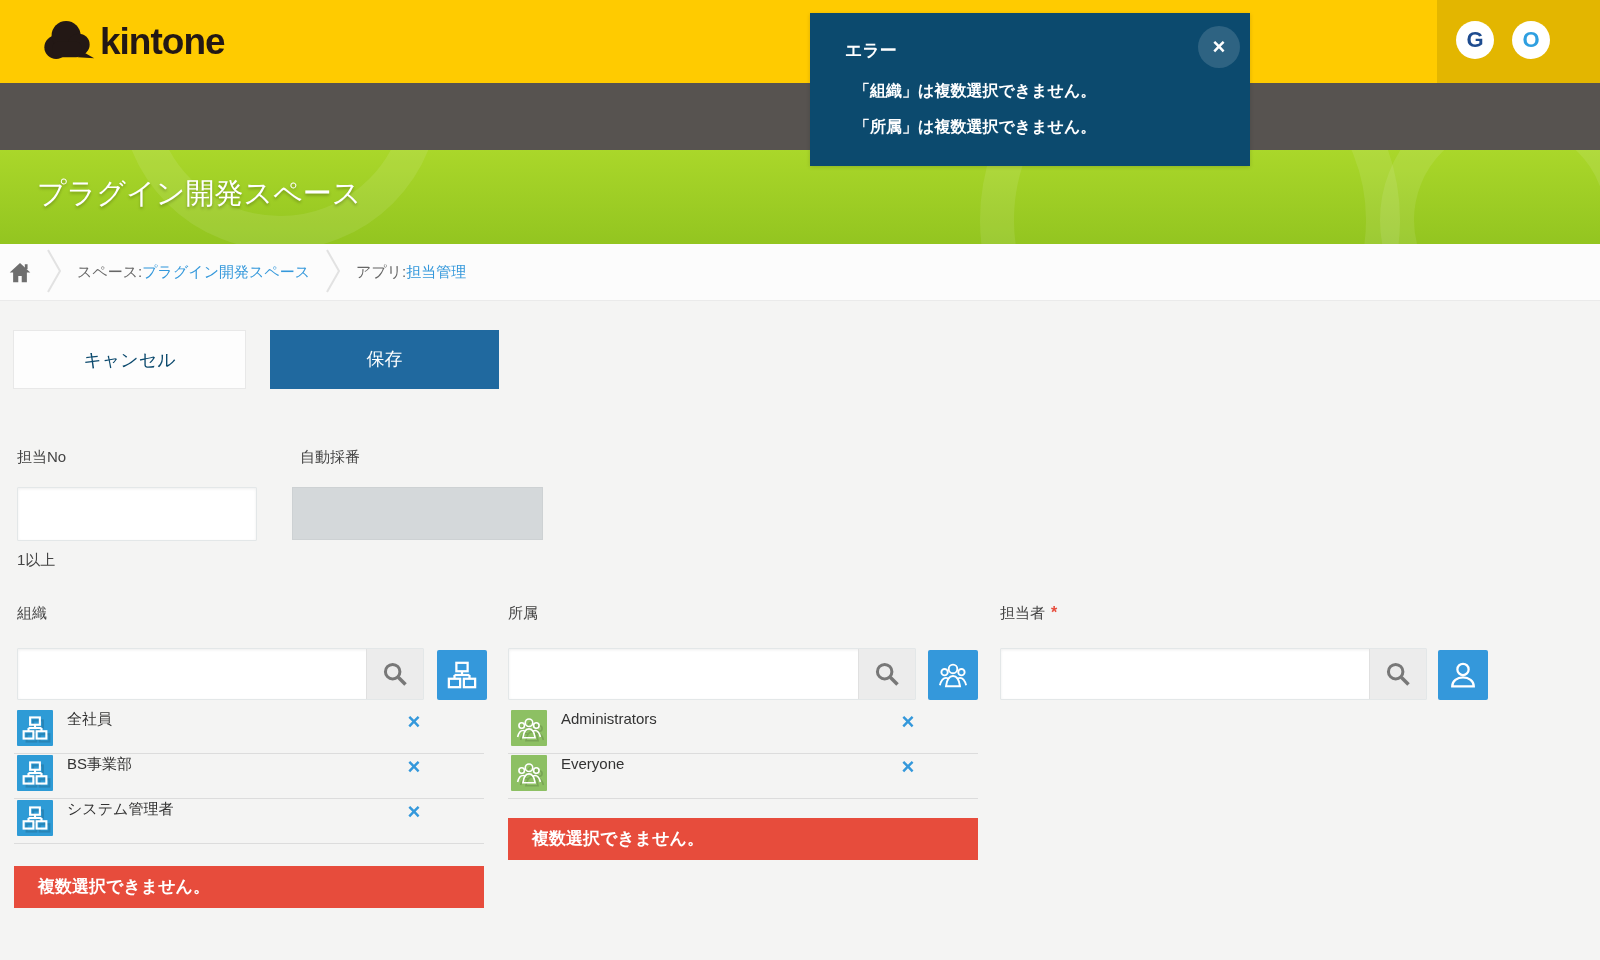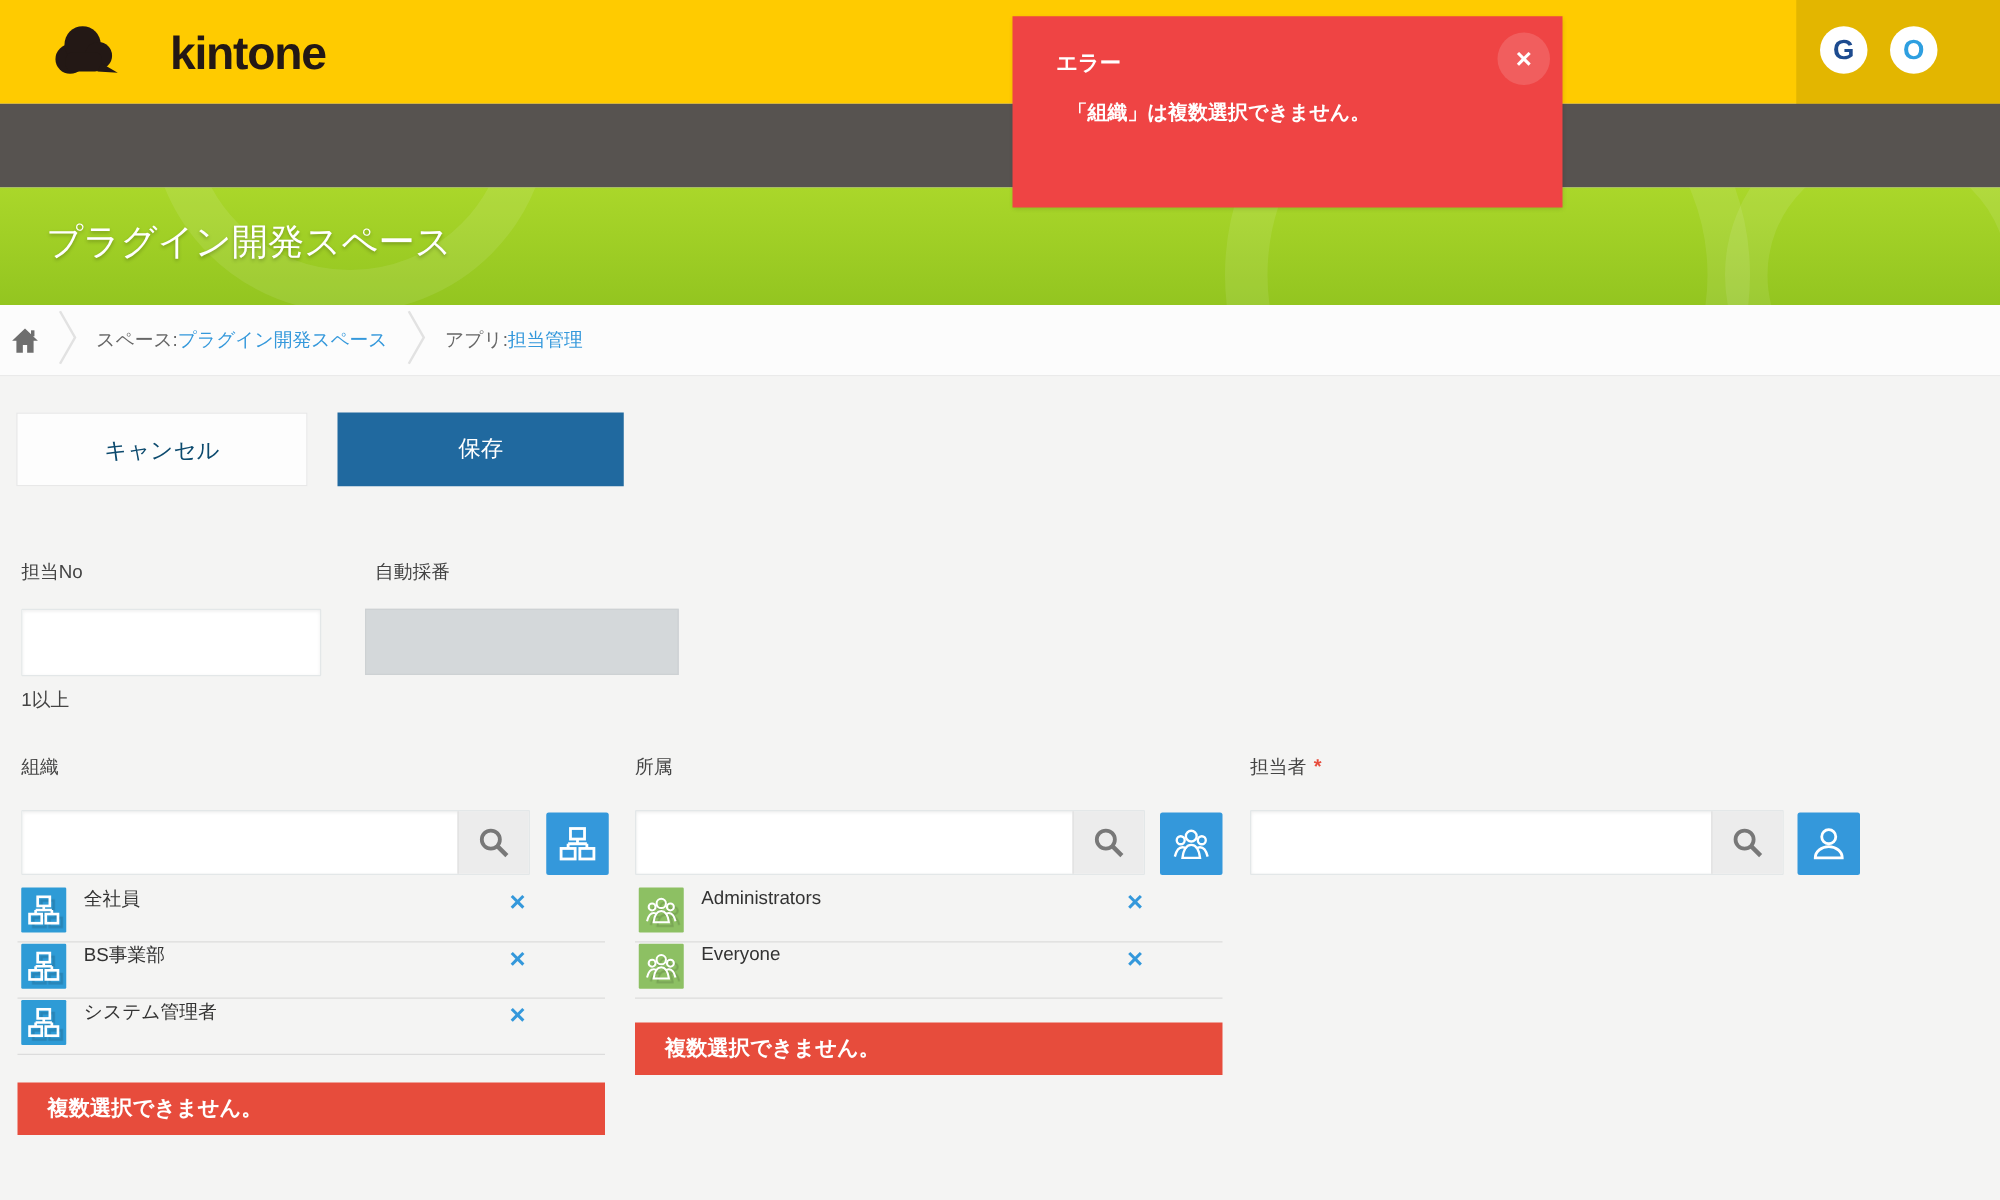--- a/index.html
+++ b/index.html
@@ -3,40 +3,40 @@
 <meta charset="utf-8">
 <style>
   * { margin:0; padding:0; box-sizing:border-box; }
   html,body { width:1600px; height:960px; }
   body { font-family:"Liberation Sans","DejaVu Sans",sans-serif; background:#F4F4F3; color:#444; }
   #app { position:relative; width:1600px; height:960px; overflow:hidden; background:#F4F4F3; }
 
   
   .header { position:absolute; left:0; top:0; width:1600px; height:83px; background:#FFCB00; }
   .header-right-seg { position:absolute; right:0; top:0; width:163px; height:83px; background:#E3B600; }
-  .logo { position:absolute; left:38px; top:14px; display:flex; align-items:center; cursor:pointer;gap:36px; }
+  .logo { position:absolute; left:38px; top:14px; display:flex; align-items:center; cursor:pointer; }
   .logo svg { margin-right:4px; }
   .logo-text { font-size:37px; font-weight:800; color:#231815; letter-spacing:-1px; line-height:56px; }
   .badge { position:absolute; top:21px; width:38px; height:38px; border-radius:50%; background:#FFF;
            display:flex; align-items:center; justify-content:center; font-size:22px; font-weight:bold; cursor:pointer; }
   .badge-g { left:1456px; color:#1D4B8F; }
   .badge-o { left:1512px; color:#2E9FE0; }
 
   
   .nav { position:absolute; left:0; top:83px; width:1600px; height:67px; background:#575350; }
   .hamburger { position:absolute; left:8px; top:100px; width:38px; cursor:pointer; }
   .hamburger .bar { width:38px; height:5px; background:#8D8A87; border-radius:2px; margin-bottom:10px; }
   .nav-icon { position:absolute; top:0; cursor:pointer; }
   .nav-home { left:75px; top:99px; }
   .nav-bell { left:146px; top:98px; }
   .nav-star { left:210px; top:88px; font-size:46px; color:#8D8A87; line-height:46px; }
   .nav-gear { left:1506px; top:98px; }
 
   
-  .toast { position:absolute; left:810px; top:13px; width:440px; height:153px; background:#ef4444;
+  .toast { position:absolute; left:810px; top:13px; width:440px; height:153px; background:#0c4a6e;
            color:#FFF; z-index:10; box-shadow:0 1px 4px rgba(0,0,0,0.15); }
   .toast-title { position:absolute; left:35px; top:26px; font-size:17px; font-weight:bold; }
   .toast-msgs { position:absolute; left:44px; top:60px; font-size:16px; font-weight:bold; line-height:36px; }
   .toast-close { position:absolute; right:10px; top:13px; width:42px; height:42px; border-radius:50%;
                  background:rgba(255,255,255,0.14); display:flex; align-items:center; justify-content:center;
                  font-size:22px; font-weight:bold; color:#FFF; cursor:pointer; }
 
   
   .banner { position:absolute; left:0; top:150px; width:1600px; height:94px; overflow:hidden;
             background:linear-gradient(180deg,#AAD72A 0%,#93C520 100%); }
@@ -176,20 +176,21 @@
         </svg>
     </span>
     <span class="crumb-label">アプリ: </span>
     <span class="crumb-link">担当管理</span>
   </div>
 
   <div class="toast">
     <div class="toast-title">エラー</div>
     <div class="toast-msgs">
       <div>「組織」は複数選択できません。</div>
+      <div>「所属」は複数選択できません。</div>
     </div>
     <div class="toast-close">
       <span>×</span>
     </div>
   </div>
 
   <div class="btn btn-cancel">キャンセル</div>
   <div class="btn btn-save">保存</div>
 
   <div class="fld-label" style="left:17px; top:448px;">担当No</div>

